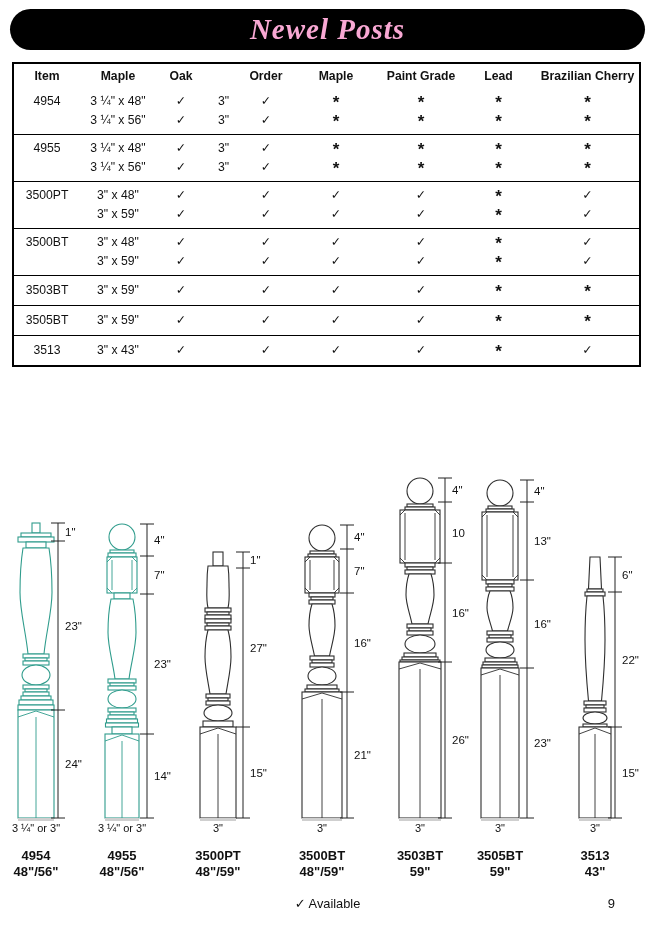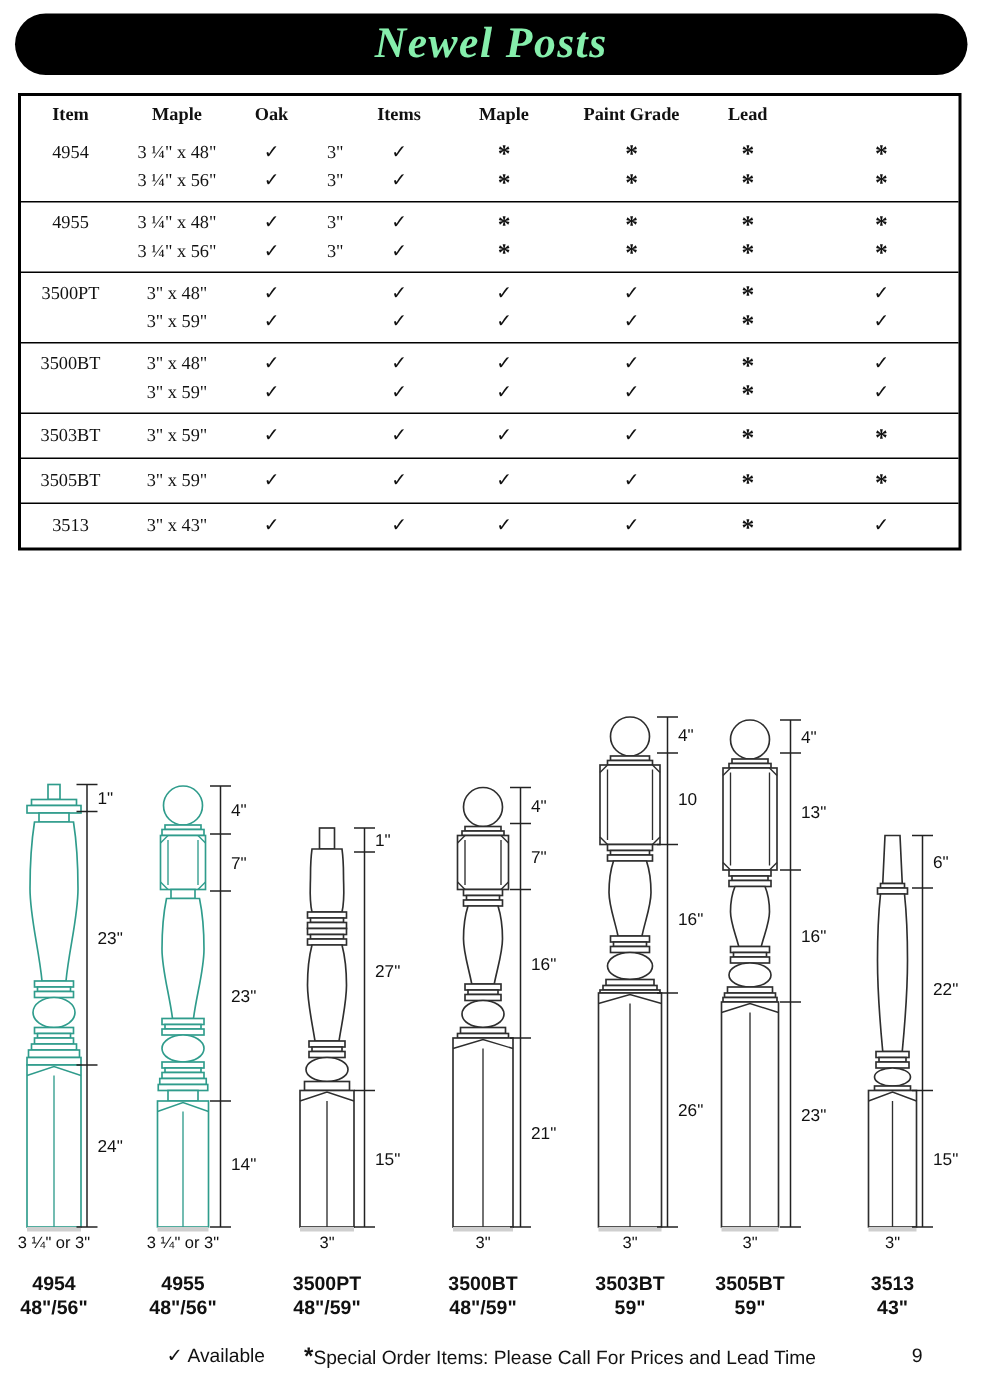--- a/index.html
+++ b/index.html
@@ -2,26 +2,26 @@
 <html><head>
 <meta charset="utf-8">
 <style>
   html,body{margin:0;padding:0;}
   body{width:655px;height:928px;position:relative;background:#fff;
        font-family:"Liberation Sans",sans-serif;color:#111;overflow:hidden;}
 
   
   .banner{position:absolute;left:10px;top:9px;width:635px;height:41px;background:#000;
           border-radius:21px;display:flex;align-items:center;justify-content:center;}
-  .banner span{color:#86efac;font-family:"Liberation Serif",serif;font-style:italic;
+  .banner span{color:#f9a8d4;font-family:"Liberation Serif",serif;font-style:italic;
                font-weight:bold;font-size:29px;letter-spacing:1px;}
 
   
   .ptable{position:absolute;left:12px;top:62px;width:629px;border:2px solid #000;box-sizing:border-box;}
-  .grid9{display:grid;grid-template-columns:66px 76px 50px 35px 50px 90px 80px 75px 1fr;font-family:Liberation Serif, serif;}
+  .grid9{display:grid;grid-template-columns:66px 76px 50px 35px 50px 90px 80px 75px 1fr;}
   .thead{height:24px;align-items:center;font-weight:bold;font-size:12.2px;}
   .thead .c{line-height:24px;}
   .tgroup{padding:4px 0;}
   .tgroup.single{padding:5px 0;}
   .tgroup:not(:first-child){border-top:1.5px solid #000;}
   .c{text-align:center;font-size:12.2px;line-height:19px;white-space:nowrap;}
   .c.mark{font-size:12.5px;}
   .c.star{font-size:17px;font-weight:bold;line-height:19px;position:relative;top:1px;}
 
   
@@ -42,24 +42,25 @@
 <div class="banner">
   <span>Newel Posts</span>
 </div>
 
 <div class="ptable">
   <div class="grid9 thead">
     <div class="c">Item</div>
     <div class="c">Maple</div>
     <div class="c">Oak</div>
     <div class="c"></div>
-    <div class="c">Items</div>
+    <div class="c">Order</div>
     <div class="c">Maple</div>
     <div class="c">Paint Grade</div>
     <div class="c">Lead</div>
+    <div class="c">Brazilian Cherry</div>
   </div>
   <div id="table-body">
       <div class="tgroup">
         <div class="grid9">
           <div class="c">4954</div>
           <div class="c">3 ¼" x 48"</div>
           <div class="c mark">✓</div>
           <div class="c">3"</div>
           <div class="c mark">✓</div>
           <div class="c star">*</div>
@@ -495,15 +496,14 @@
   <div>3505BT</div>
   <div>59"</div>
 </div>
 <div class="plabel" style="left:540px">
   <div>3513</div>
   <div>43"</div>
 </div>
 
 <div class="footer">
   <span><span class="fcheck">✓</span><span>Available</span></span>
-  <span><span class="fstar">*</span><span>Special Order Items: Please Call For Prices and Lead Time</span></span>
 </div>
 <div class="pagenum">9</div>
 
 </body></html>

